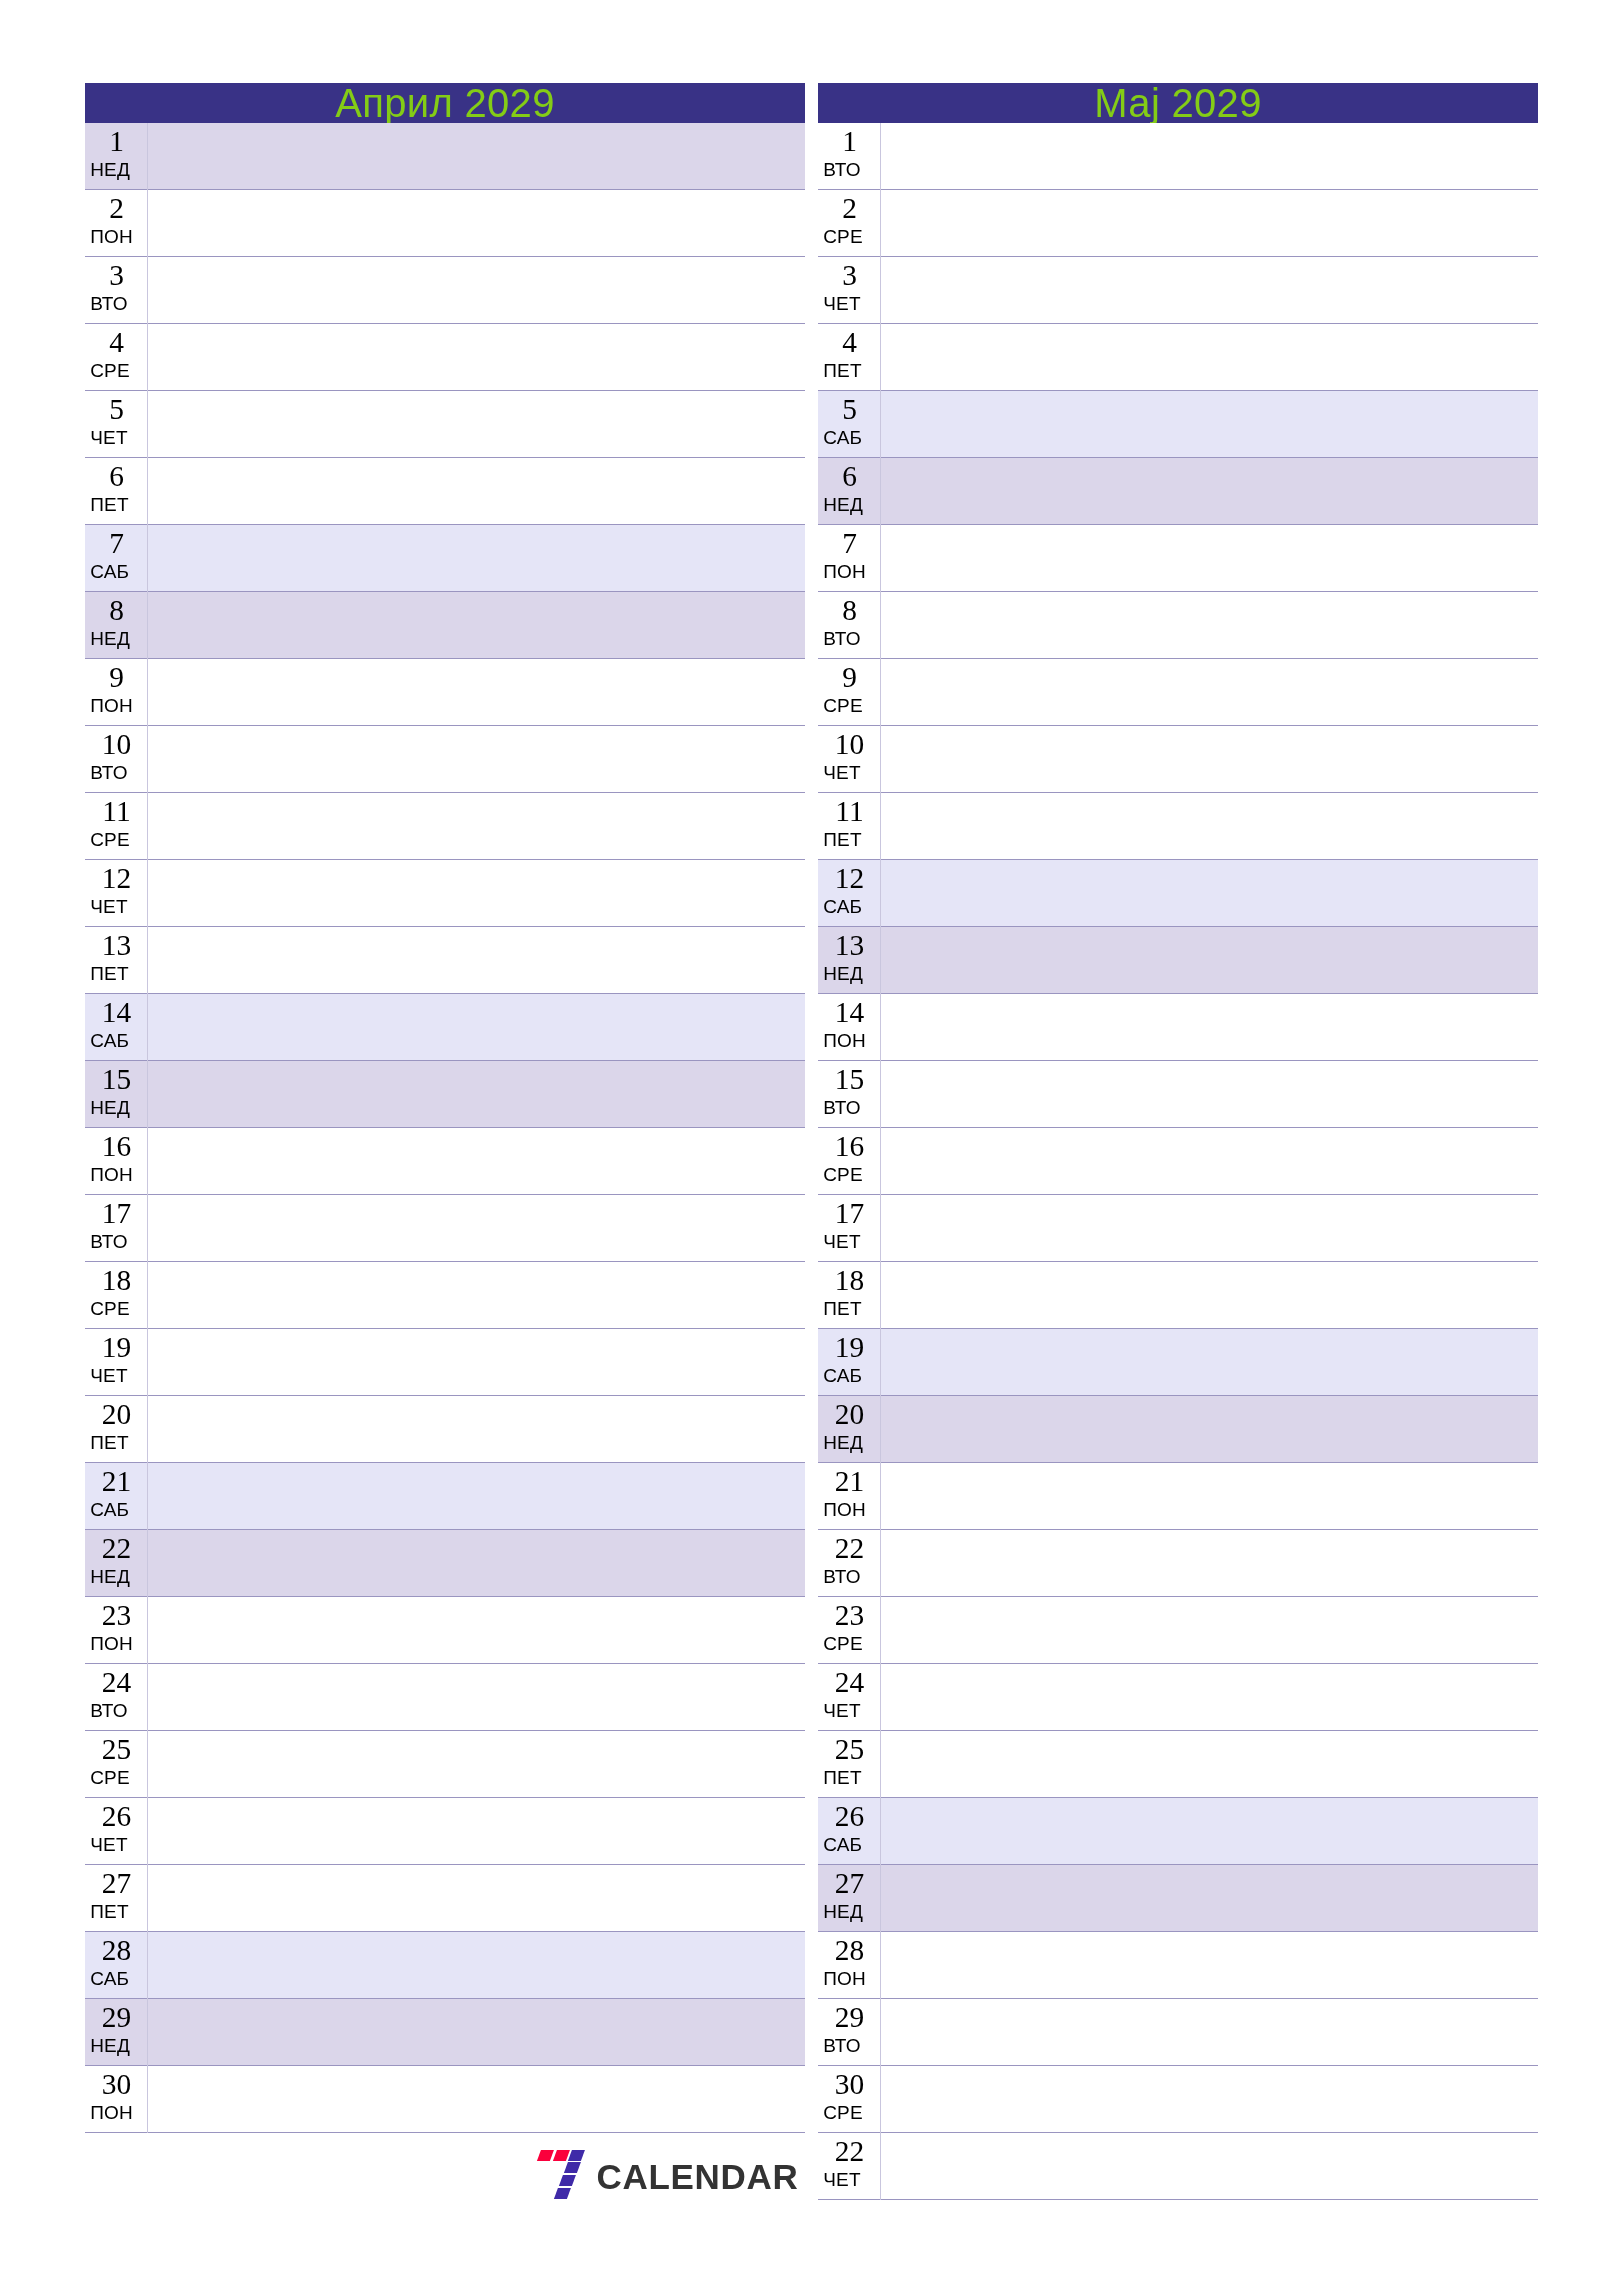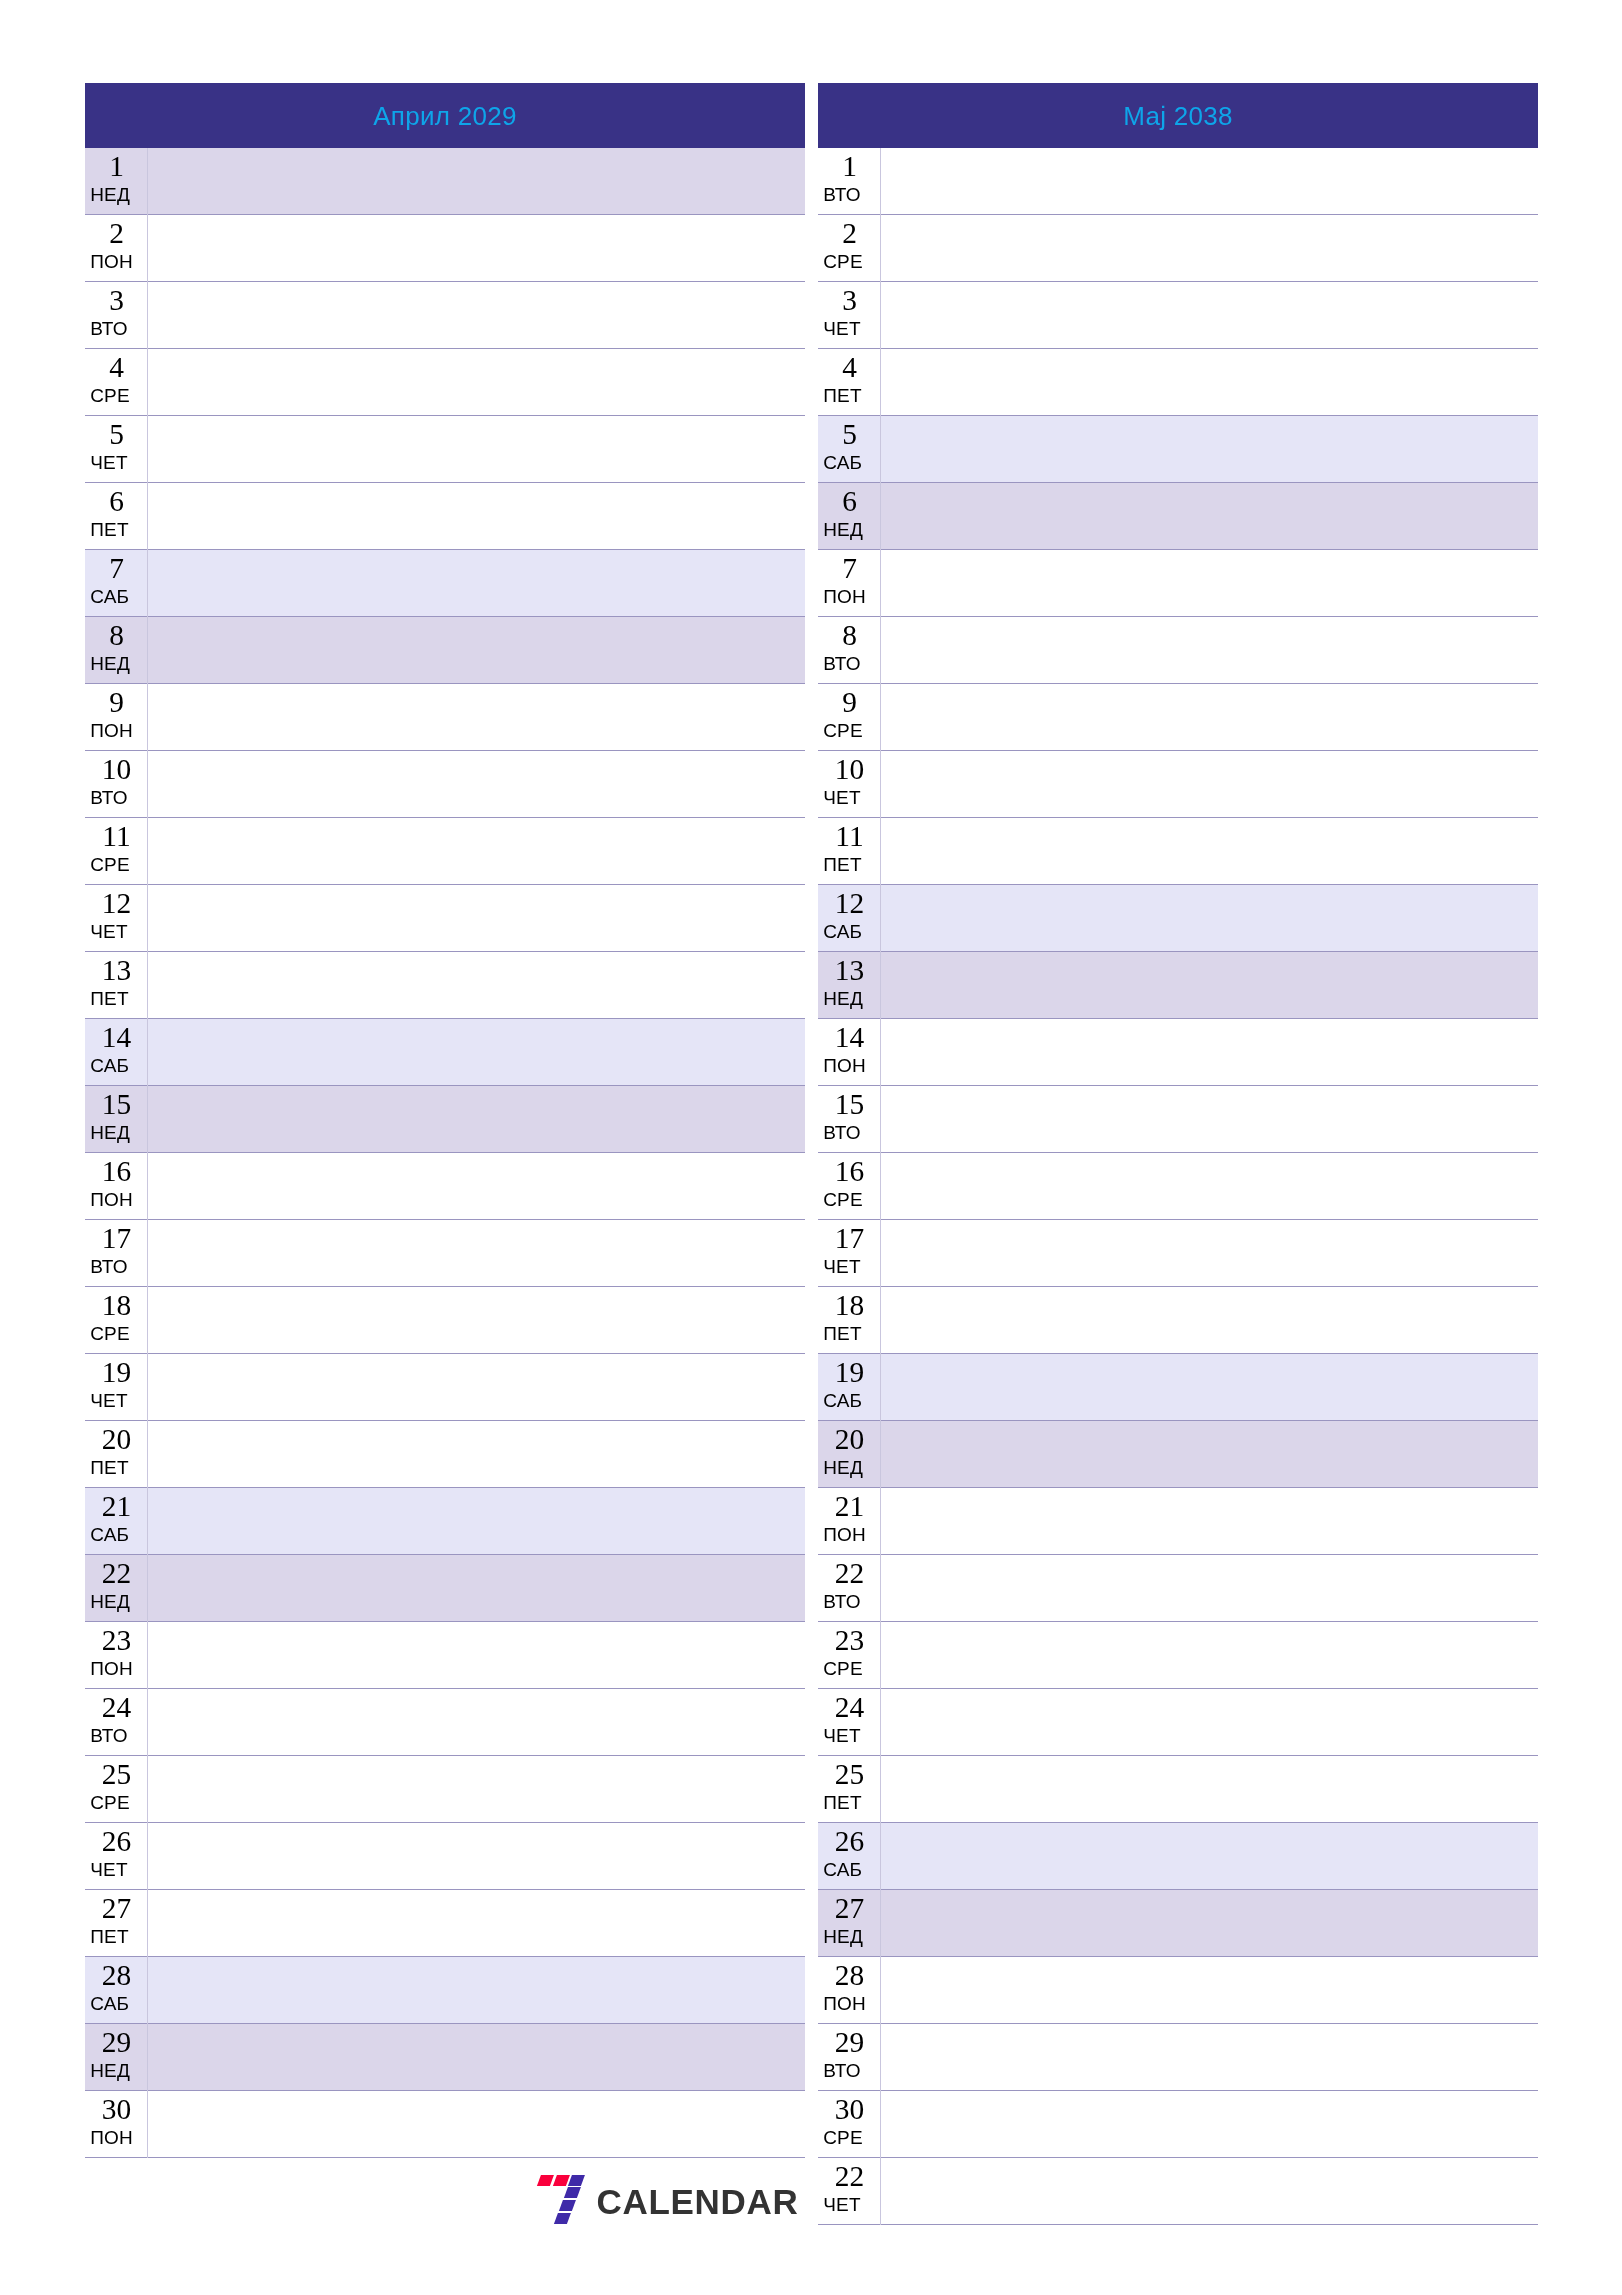--- a/index.html
+++ b/index.html
@@ -28,28 +28,28 @@
   }
 
   .month-col {
     width: 720px;
     position: relative;
     display: flex;
     flex-direction: column;
   }
 
   .month-header {
-    height: 65px;
+    height: 40px;
     background: #393286;
-    color: #0ea5e9;
+    color: #84cc16;
     display: flex;
     align-items: center;
     justify-content: center;
     font-family: "Liberation Sans", sans-serif;
-    font-size: 26px;
+    font-size: 40px;
     font-weight: 400;
     letter-spacing: 0.3px;
     line-height: 1;
     box-sizing: border-box;
   }
 
   .days {
     display: flex;
     flex-direction: column;
     position: relative;
@@ -274,21 +274,21 @@
           <i style="left:29.4px; top:13.7px; width:13px; height:10.5px; background:#3f2aa8;"></i>
           <i style="left:25px; top:26px; width:13px; height:10.5px; background:#3f2aa8;"></i>
           <i style="left:20px; top:39px; width:13px; height:10.5px; background:#3f2aa8;"></i>
         </div>
         <div class="logo-text">CALENDAR</div>
       </div>
     </div>
   </div>
 
   <div class="month-col">
-    <div class="month-header">Мај 2038</div>
+    <div class="month-header">Мај 2029</div>
     <div class="days">
         <div class="day-row">
           <div class="day-num">1</div>
           <div class="day-wd">ВТО</div>
         </div>
         <div class="day-row">
           <div class="day-num">2</div>
           <div class="day-wd">СРЕ</div>
         </div>
         <div class="day-row">

